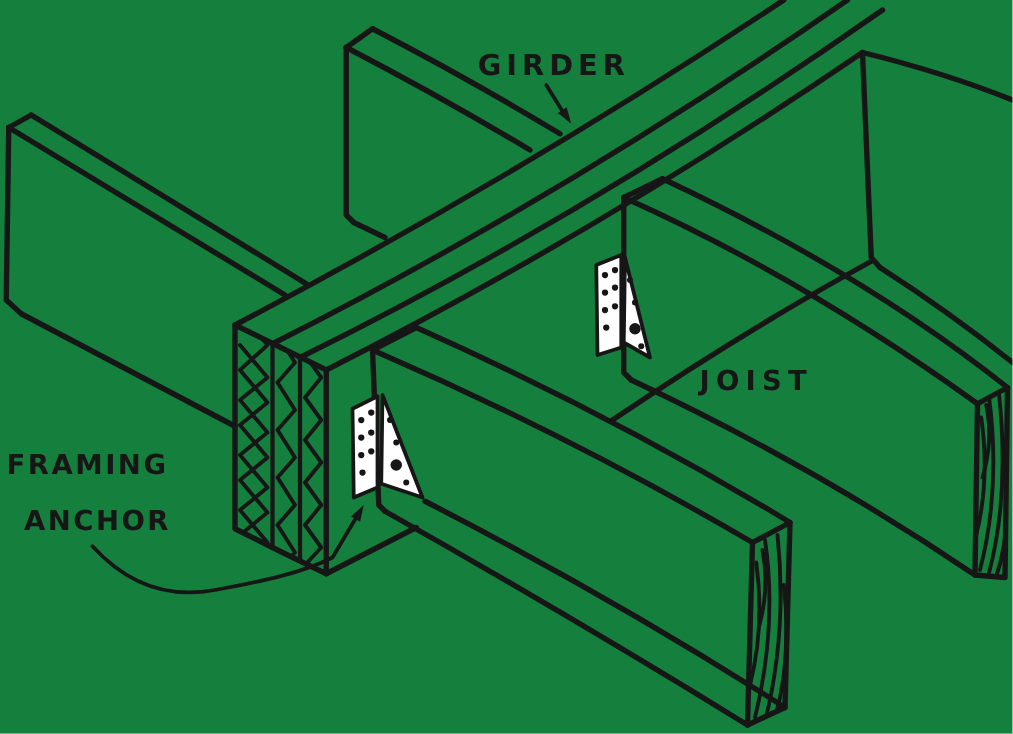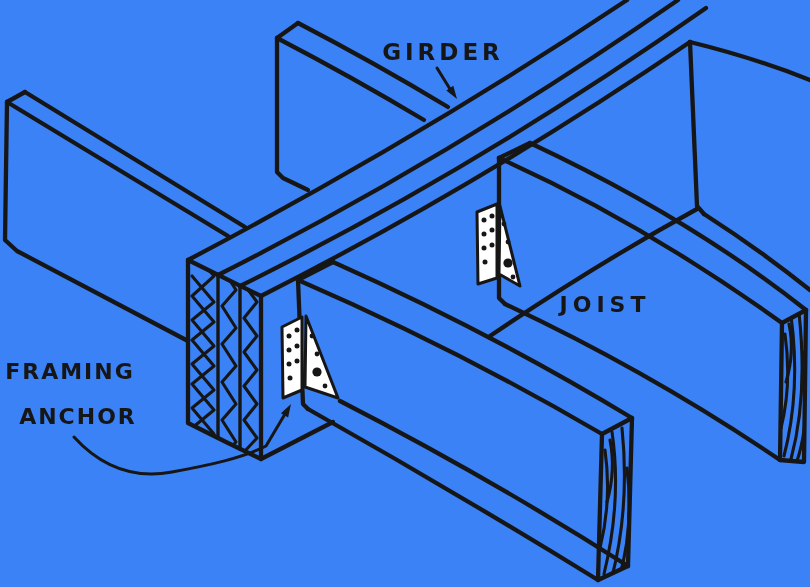--- a/index.html
+++ b/index.html
@@ -1,16 +1,16 @@
 <!DOCTYPE html>
 <html><head>
 <meta charset="utf-8">
 <style>
   html,body{margin:0;padding:0;background:#ffffff;}
-  .figure{width:810px;height:587px;background:#3b82f6;overflow:hidden;position:relative;}
+  .figure{width:810px;height:587px;background:#15803d;overflow:hidden;position:relative;}
   svg{display:block;}
   .ink{stroke:#161616;fill:none;stroke-linecap:round;stroke-linejoin:round;}
   .w-main{stroke-width:4.3;}
   .w-med{stroke-width:3.4;}
   .w-thin{stroke-width:3.0;}
   .w-grain{stroke-width:3.1;}
   .filled{fill:#161616;stroke:none;}
   .plate{fill:#ffffff;stroke:#161616;stroke-width:3;stroke-linejoin:round;}
   .lbl{font-family:"DejaVu Sans","Liberation Sans",sans-serif;font-weight:700;fill:#161616;}
   .lbl-girder{font-size:23px;letter-spacing:4px;}

